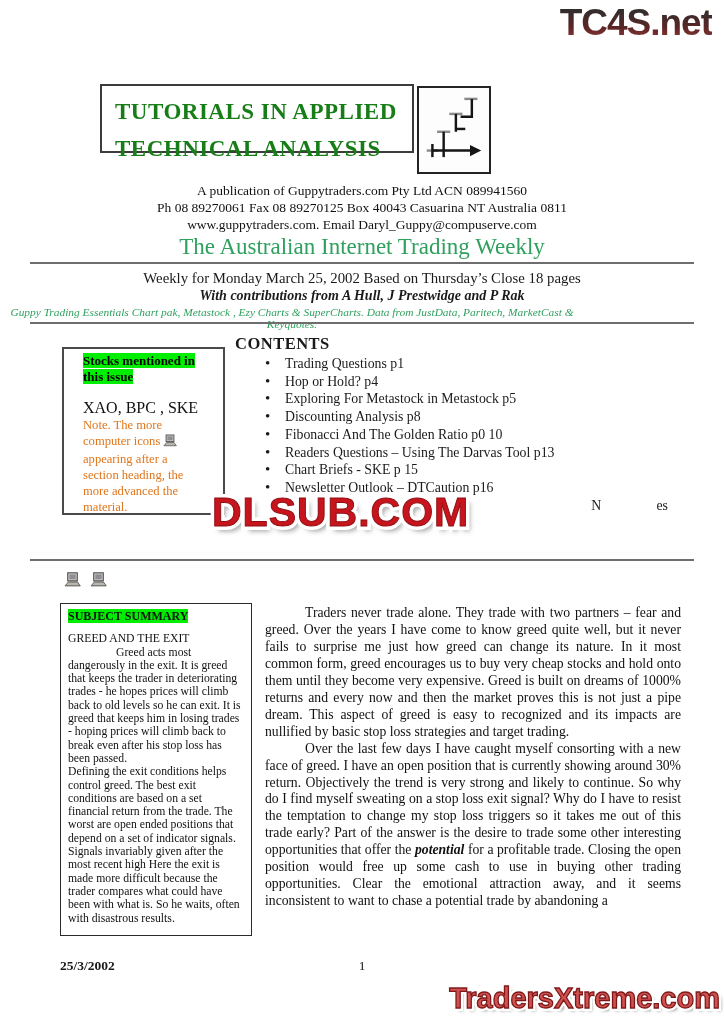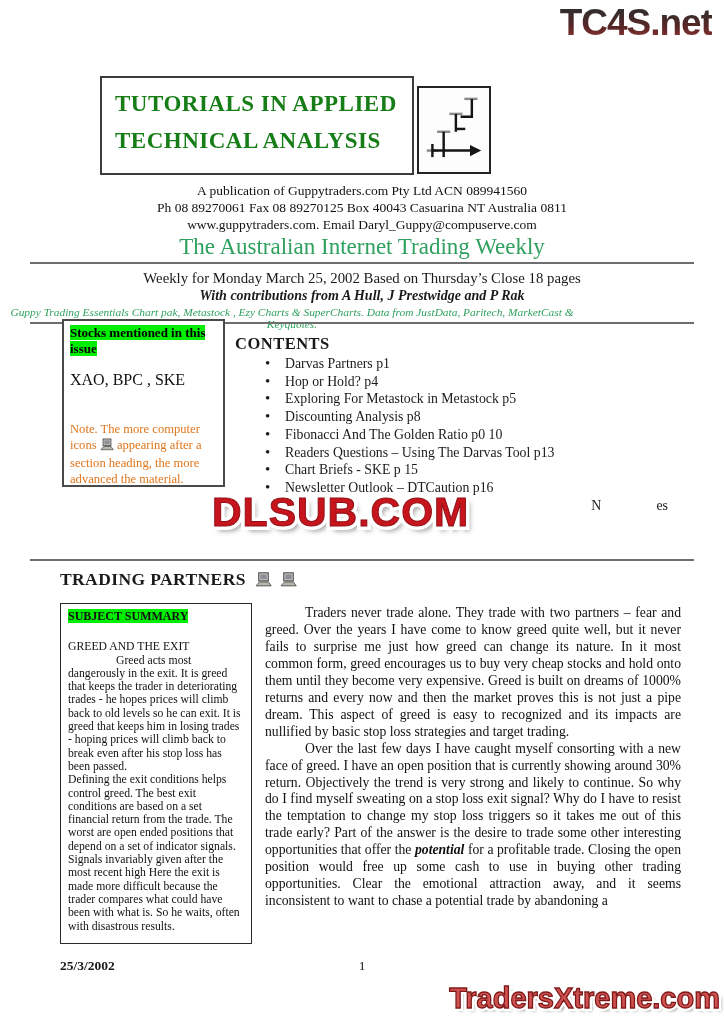--- a/index.html
+++ b/index.html
@@ -23,21 +23,21 @@
     -webkit-text-stroke:8px #ffffff; text-shadow:4px 5px 5px rgba(70,70,70,.55); }
   .wm-stack .wm-front { position:relative; }
   .wm-mid { left:212px; top:489px; font-size:41px; letter-spacing:1px; z-index:30; }
   .wm-mid .wm-front { color:#c8151d; -webkit-text-stroke:1px #8e0e12; }
   .wm-bottom { right:4px; top:982px; font-size:29px; z-index:30;margin-left:14px; }
   .wm-bottom .wm-back { -webkit-text-stroke:6px #ffffff; text-shadow:3px 3px 3px rgba(40,40,40,.5); }
   .wm-bottom .wm-front { color:#cf5150; -webkit-text-stroke:1.3px #7e1818; }
 
   
   .title-box {
-    position:absolute; left:100px; top:76px; width:314px; height:99px;
+    position:absolute; left:100px; top:84px; width:314px; height:69px;
     border:2px solid #3c3c3c; padding:7px 0 0 13px;
   }
   .title-line { font-weight:bold; font-size:23px; line-height:37px; color:#177d17; letter-spacing:.5px; }
   .logo-box {
     position:absolute; left:417px; top:86px; width:74px; height:88px;
     border:2px solid #242424; background:#fdfdfd;
     display:flex; align-items:center; justify-content:center;
   }
   .pub-line { position:absolute; left:0; width:724px; text-align:center; font-size:13.5px; color:#111; }
   .pub1 { top:183px; } .pub2 { top:200px; } .pub3 { top:217px;font-family:Liberation Serif, serif; }
@@ -48,47 +48,47 @@
   .rule1 { top:262px; } .rule2 { top:322px; } .rule3 { top:559px; }
 
   .weekly-line { position:absolute; left:0; top:270px; width:724px; text-align:center; font-size:14.8px; }
   .contrib-line { position:absolute; left:0; top:288px; width:724px; text-align:center;
     font-size:14px; font-weight:bold; font-style:italic; }
   .tools-line { position:absolute; left:0; top:306px; width:584px; text-align:center;
     font-size:11.4px; font-style:italic; color:#2fa05e; }
 
   
   .stocks-box {
-    position:absolute; left:62px; top:319px; width:163px; height:168px;
-    border:2px solid #4a4a4a; padding:4px 6px; background:#fff;
+    position:absolute; left:62px; top:347px; width:163px; height:168px;
+    border:2px solid #4a4a4a; padding:4px 19px; background:#fff;
   }
   .hl-green { background:#00ee00; }
   .stocks-heading { font-weight:bold; font-size:13px; line-height:16px; color:#000; }
   .stocks-list { margin-top:14px; font-size:16px; color:#111; }
-  .stocks-note { margin-top:32px; font-size:12.6px; line-height:16px; color:#e0761c; }
+  .stocks-note { margin-top:0; font-size:12.6px; line-height:16px; color:#e0761c; }
   .pc-icon { display:inline-block; vertical-align:-2px; }
 
   
   .contents-heading { position:absolute; left:235px; top:334px; font-size:16.5px; font-weight:bold; letter-spacing:.5px; }
   .contents-list { position:absolute; left:248px; top:355px; width:420px; list-style:none; }
   .contents-list li { position:relative; padding-left:37px; font-size:13.8px; line-height:17.7px; }
   .contents-list li.bulleted::before { content:"\2022"; position:absolute; left:17px; top:0; font-size:15px; }
   .frag { white-space:pre;text-align:right; }
 
   
   .article-heading { position:absolute; left:60px; top:569px; font-size:17.5px; font-weight:bold; letter-spacing:.4px; }
   .article-heading .pc-icon { margin-left:4px; vertical-align:-2px; }
 
   .summary-box {
     position:absolute; left:60px; top:603px; width:192px; min-height:302px;
     border:1.5px solid #2a2a2a; padding:6px 7px 10px 7px;
     font-size:11.7px; line-height:13.3px; color:#111;
   }
   .summary-label { font-weight:bold; font-size:12px; }
-  .summary-title { margin-top:17px; }
+  .summary-title { margin-top:9px; }
   .summary-p1 { text-indent:48px; }
   .summary-p2 { }
 
   .main-col {
     position:absolute; left:265px; top:605px; width:416px;
     font-size:13.7px; line-height:16.95px; text-align:justify; color:#101010;
   }
   .main-col p { text-indent:40px; margin:0; }
 
   .footer-date { position:absolute; left:60px; top:958px; font-size:13.5px; font-weight:bold; }
@@ -144,40 +144,39 @@
       <span>Note. The more computer icons </span><span class="pc-icon"><svg width="14" height="13" viewBox="0 0 16 14">
             <rect x="3.5" y="0.7" width="9" height="7.6" fill="#cdc9c1" stroke="#4a4a4a" stroke-width="1"></rect>
             <rect x="5" y="2.2" width="6" height="4.6" fill="#8d8d96"></rect>
             <path d="M1 13 L4.2 9.3 H12.6 L15.3 13 Z" fill="#b9b5ad" stroke="#4a4a4a" stroke-width="0.8"></path>
           </svg></span><span> appearing after a section heading, the more advanced the material.</span>
     </div>
   </div>
 
   <div class="contents-heading">CONTENTS</div>
   <ul class="contents-list">
-    <li class="bulleted">Darvas Partners p1</li>
+    <li class="bulleted">Trading Questions p1</li>
     <li class="bulleted">Hop or Hold? p4</li>
     <li class="bulleted">Exploring For Metastock in Metastock p5</li>
     <li class="bulleted">Discounting Analysis p8</li>
     <li class="bulleted">Fibonacci And The Golden Ratio p0 10</li>
     <li class="bulleted">Readers Questions – Using The Darvas Tool p13</li>
     <li class="bulleted">Chart Briefs - SKE p 15</li>
     <li class="bulleted">Newsletter Outlook – DTCaution p16</li>
     <li class="frag">N&nbsp;&nbsp;&nbsp;&nbsp;&nbsp;&nbsp;&nbsp;&nbsp;&nbsp;&nbsp;&nbsp;&nbsp;&nbsp;&nbsp;&nbsp;&nbsp;es</li>
   </ul>
 
   <div class="wm-stack wm-mid">
     <span class="wm-back">DLSUB.COM</span>
     <span class="wm-front">DLSUB.COM</span>
   </div>
 
   <div class="hrule rule3"></div>
 
   <div class="article-heading">
-    <span>TRADING PARTNERS</span>
     <span class="pc-icon"><svg width="17" height="15" viewBox="0 0 16 14">
           <rect x="3.5" y="0.7" width="9" height="7.6" fill="#cdc9c1" stroke="#4a4a4a" stroke-width="1"></rect>
           <rect x="5" y="2.2" width="6" height="4.6" fill="#8d8d96"></rect>
           <path d="M1 13 L4.2 9.3 H12.6 L15.3 13 Z" fill="#b9b5ad" stroke="#4a4a4a" stroke-width="0.8"></path>
         </svg></span>
     <span class="pc-icon"><svg width="17" height="15" viewBox="0 0 16 14">
           <rect x="3.5" y="0.7" width="9" height="7.6" fill="#cdc9c1" stroke="#4a4a4a" stroke-width="1"></rect>
           <rect x="5" y="2.2" width="6" height="4.6" fill="#8d8d96"></rect>
           <path d="M1 13 L4.2 9.3 H12.6 L15.3 13 Z" fill="#b9b5ad" stroke="#4a4a4a" stroke-width="0.8"></path>
         </svg></span>

